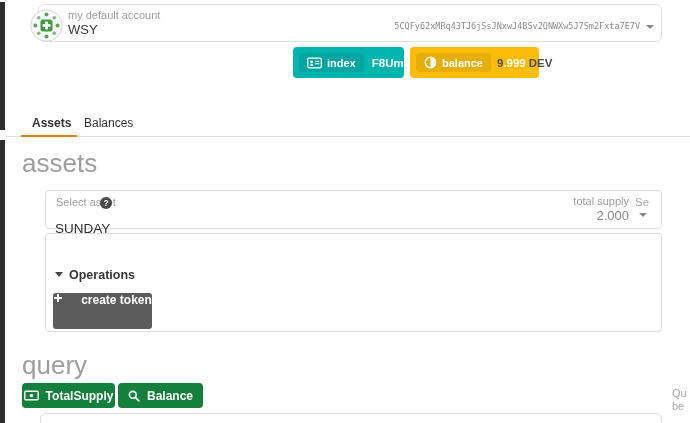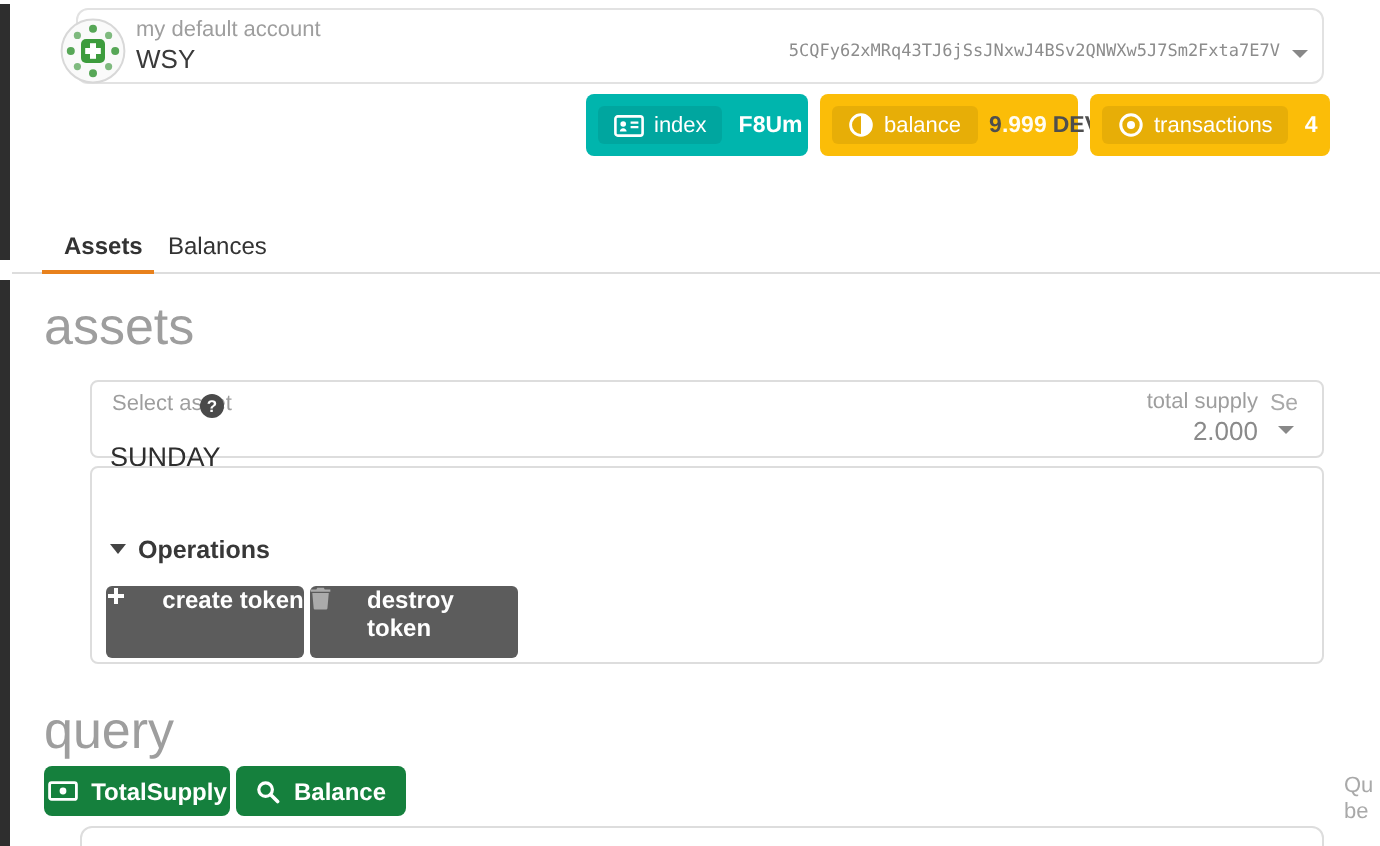--- a/index.html
+++ b/index.html
@@ -26,21 +26,21 @@
            border-top:4px solid #888; }
   .account-caret { left:646px; top:25px; }
 
   
   .stat-btn { position:absolute; top:47px; height:31px; border-radius:4px; display:flex;
               align-items:center; padding:0 10px 0 6px; cursor:pointer; }
   .stat-btn.teal { background:#00b5ad; }
   .stat-btn.amber { background:#fbbd08; }
   .stat-pill { display:flex; align-items:center; gap:5px; height:19px; padding:0 8px;
                border-radius:3px; background:rgba(0,0,0,0.08); }
-  .stat-pill span { color:#fff; font-size:11px; font-weight:normal; }
+  .stat-pill span { color:#fff; font-size:11px; font-weight:bold; }
   .stat-value { margin-left:auto; color:#fff; font-size:11.5px; font-weight:bold; padding-left:8px; }
   .bal-int, .bal-unit { color:#4e4e4e; font-weight:bold; font-size:11.5px; }
   .bal-dec { color:rgba(255,255,255,0.95); font-weight:bold; font-size:11.5px; }
   .bal-unit { margin-left:3px; }
 
   
   .tab-border { left:6px; top:136px; width:684px; height:1px; background:#ddd; }
   .tab { position:absolute; top:116px; font-size:12px; color:#333; cursor:pointer; }
   .tab.active { font-weight:bold; }
   .tab-underline { left:21px; top:135px; width:56px; height:2px; background:#e8811c; }
@@ -144,30 +144,20 @@
         <circle cx="6.5" cy="6.5" r="5.2" fill="none" stroke="#fff" stroke-width="1.4"></circle>
         <path d="M6.5 1.3a5.2 5.2 0 0 1 0 10.4z" fill="#fff"></path>
       </svg>
       <span>balance</span>
     </div>
     <div class="stat-value" style="padding-left:6px;">
       <span class="bal-int">9</span><span class="bal-dec">.999</span><span class="bal-unit">DEV</span>
     </div>
   </div>
 
-  <div class="stat-btn amber" style="left:545px; width:120px;">
-    <div class="stat-pill">
-      <svg width="13" height="13" viewBox="0 0 13 13">
-        <circle cx="6.5" cy="6.5" r="5.1" fill="none" stroke="#fff" stroke-width="1.5"></circle>
-        <circle cx="6.5" cy="6.5" r="2" fill="#fff"></circle>
-      </svg>
-      <span>transactions</span>
-    </div>
-    <div class="stat-value">4</div>
-  </div>
 
   <div class="abs tab-border"></div>
   <div class="tab active" style="left:32px;">Assets</div>
   <div class="abs tab-underline"></div>
   <div class="tab" style="left:84px;">Balances</div>
 
   <div class="abs section-heading" style="left:22px; top:148px;">assets</div>
 
   <div class="abs select-card">
     <div class="select-label">Select asset</div>
@@ -182,26 +172,20 @@
     <div class="ops-row">
       <div class="tri-down"></div>
       <div class="ops-label">Operations</div>
     </div>
     <div class="dark-btn create-btn">
       <svg width="10" height="10" viewBox="0 0 10 10">
         <path d="M4 1h2v8H4z M1 4h8v2H1z" fill="#fff"></path>
       </svg>
       <span>create token</span>
     </div>
-    <div class="dark-btn destroy-btn">
-      <svg width="11" height="12" viewBox="0 0 11 12">
-        <path fill="#ababab" d="M1.2 3.4h8.6l-.7 7.8c0 .5-.4.8-.9.8H2.8c-.5 0-.9-.3-.9-.8L1.2 3.4z M3.8 0.6h3.4l.5 1H10.6v1.2H0.4V1.6h2.9l.5-1z"></path>
-      </svg>
-      <span>destroy token</span>
-    </div>
   </div>
 
   <div class="abs section-heading" style="left:22px; top:350px;">query</div>
 
   <div class="q-btn q-blue q-total">
     <svg width="15" height="11" viewBox="0 0 15 11">
       <rect x="0.8" y="1.3" width="13.4" height="8.4" rx="1" fill="none" stroke="#fff" stroke-width="1.4"></rect>
       <circle cx="7.5" cy="5.5" r="1.7" fill="#fff"></circle>
     </svg>
     <span>TotalSupply</span>

